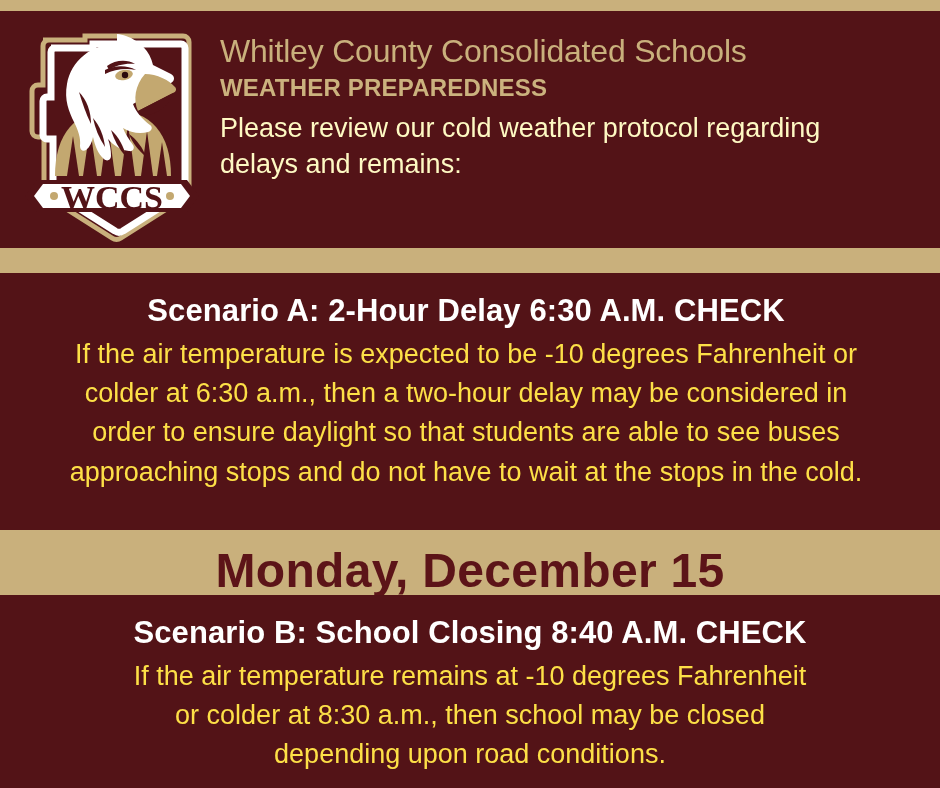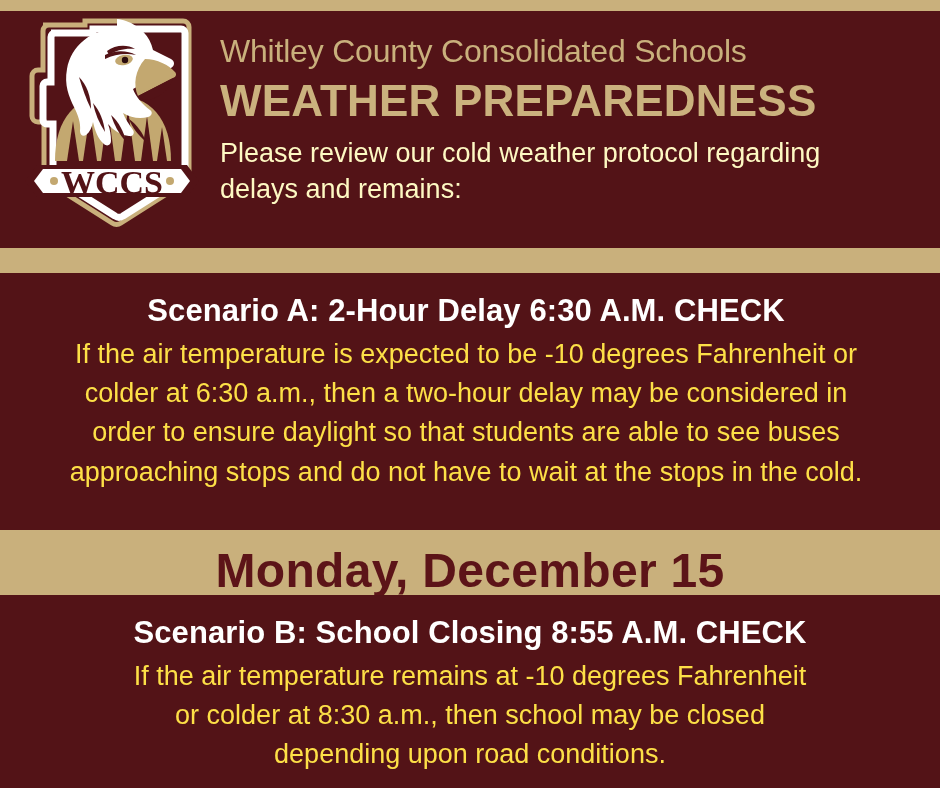--- a/index.html
+++ b/index.html
@@ -36,40 +36,41 @@
     height: 237px;
     background: #531317;
     display: flex;
     align-items: flex-start;
   }
   .logo-wrap {
     width: 220px;
     height: 252px;
     flex: 0 0 220px;
     display: flex;
+    align-items: center;
     justify-content: center;
     padding-left: 6px;
     box-sizing: border-box;
   }
   .header-text {
     flex: 1 1 auto;
     padding-top: 22px;
     padding-right: 14px;
   }
   .school-name {
     color: #c9b07c;
     font-size: 32px;
     font-weight: 400;
     line-height: 1.18;
     letter-spacing: -0.2px;
     white-space: nowrap;
   }
   .weather-prep {
     color: #cbb27e;
-    font-size: 44px;
+    font-size: 24px;
     font-weight: 700;
     line-height: 1.25;
     letter-spacing: 0.2px;
     margin-top: 2px;
     font-stretch: condensed;
   }
   .header-sub {
     color: #fef9c3;
     font-size: 27px;
     font-weight: 400;
@@ -224,21 +225,21 @@
       <p>order to ensure daylight so that students are able to see buses</p>
       <p>approaching stops and do not have to wait at the stops in the cold.</p>
     </div>
   </div>
 
   <div class="date-banner">
     <div class="date-text">Monday, December 15</div>
   </div>
 
   <div class="scenario-b">
-    <div class="scn-heading">Scenario B: School Closing 8:55 A.M. CHECK</div>
+    <div class="scn-heading">Scenario B: School Closing 8:40 A.M. CHECK</div>
     <div class="scn-body">
       <p>If the air temperature remains at -10 degrees Fahrenheit</p>
       <p>or colder at 8:30 a.m., then school may be closed</p>
       <p>depending upon road conditions.</p>
     </div>
   </div>
 
 </div>
 
 </body></html>

